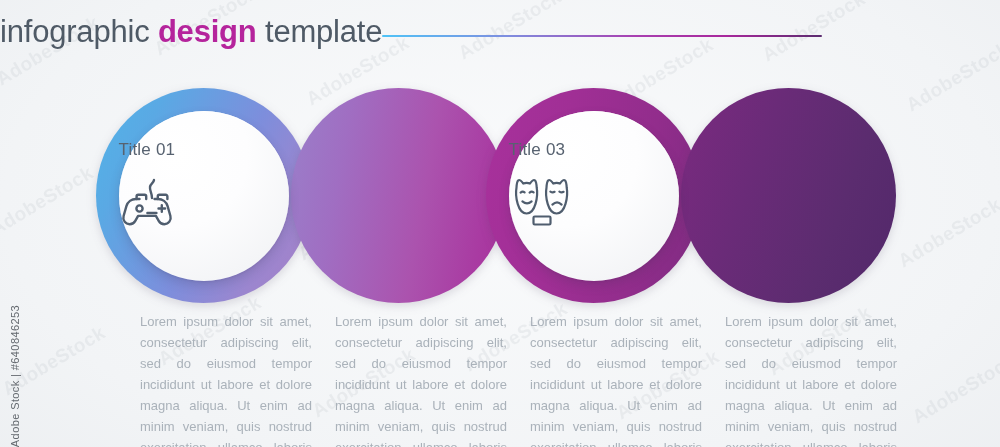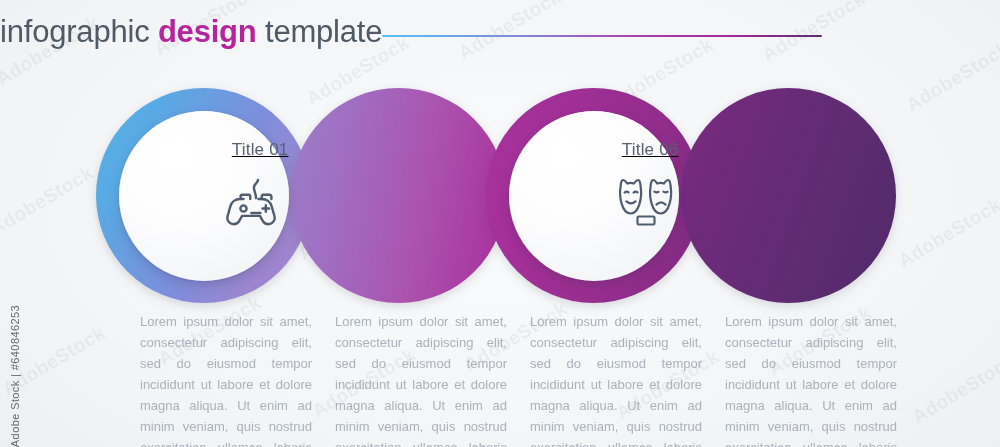--- a/index.html
+++ b/index.html
@@ -61,21 +61,21 @@
   .ring4 { left:681px; background:linear-gradient(110deg,#7b2a80 0%,#6a2b78 35%,#5b2c6f 70%,#52286a 100%); }
 
   .disc {
     position:absolute; top:22.5px; width:170px; height:170px; border-radius:50%;
     background:
       radial-gradient(circle at 34% 26%, #ffffff 0%, #fdfdfe 42%, #f4f5f7 78%, #e9ebee 100%);
     box-shadow:
       0 5px 11px rgba(60,50,80,.20),
       0 1px 2px rgba(60,50,80,.10),
       inset 0 1px 1px rgba(255,255,255,.9);
-    display:flex; flex-direction:column; align-items:flex-end;text-decoration:underline;
+    display:flex; flex-direction:column; align-items:flex-start;
   }
   .disc1 { left:118.5px; }
   .disc2 { left:313.5px; }
   .disc3 { left:508.5px; }
   .disc4 { left:703.5px; }
 
   .disc-title {
     margin-top:29px; font-size:17px; color:#576270; letter-spacing:.2px;
     font-weight:400;
   }
@@ -148,21 +148,21 @@
         <path d="M38.8 25 v-2.6 a1.6 1.6 0 0 1 1.6 -1.6 h6.4 a1.6 1.6 0 0 1 1.6 1.6 V25"></path>
         <circle cx="20.5" cy="34.5" r="3.1"></circle>
         <path d="M42.8 31.2 v6.6 M39.5 34.5 h6.6"></path>
         <path d="M28.4 39 h9"></path>
       </svg>
     </div>
   </div>
 
 
   <div class="disc disc3">
-    <div class="disc-title">Title 06</div>
+    <div class="disc-title">Title 03</div>
     <div class="disc-icon">
       <svg viewBox="0 0 66 60" fill="none" stroke="#4f5d6e" stroke-width="2.2" stroke-linecap="round" stroke-linejoin="round">
 
         <path d="M7.5 13.5 q0.3 -6 1.8 -7.2 q1.7 -1.2 5 3.3 q3.4 -1.4 6.6 0 q3.3 -4.5 5 -3.3 q1.5 1.2 1.8 7.2
                  q1.4 7.6 -1.2 16.4 q-2.8 9.6 -8.9 9.6 q-6.1 0 -8.9 -9.6 q-2.6 -8.8 -1.2 -16.4 z"></path>
         <path d="M11.6 18.6 q2 -1.6 4 -0.2"></path>
         <path d="M20.6 18.6 q2 -1.6 4 -0.2"></path>
         <path d="M13.4 27.4 q4.7 4 9.2 0"></path>
 
         <path d="M37.5 13.5 q0.3 -6 1.8 -7.2 q1.7 -1.2 5 3.3 q3.4 -1.4 6.6 0 q3.3 -4.5 5 -3.3 q1.5 1.2 1.8 7.2

